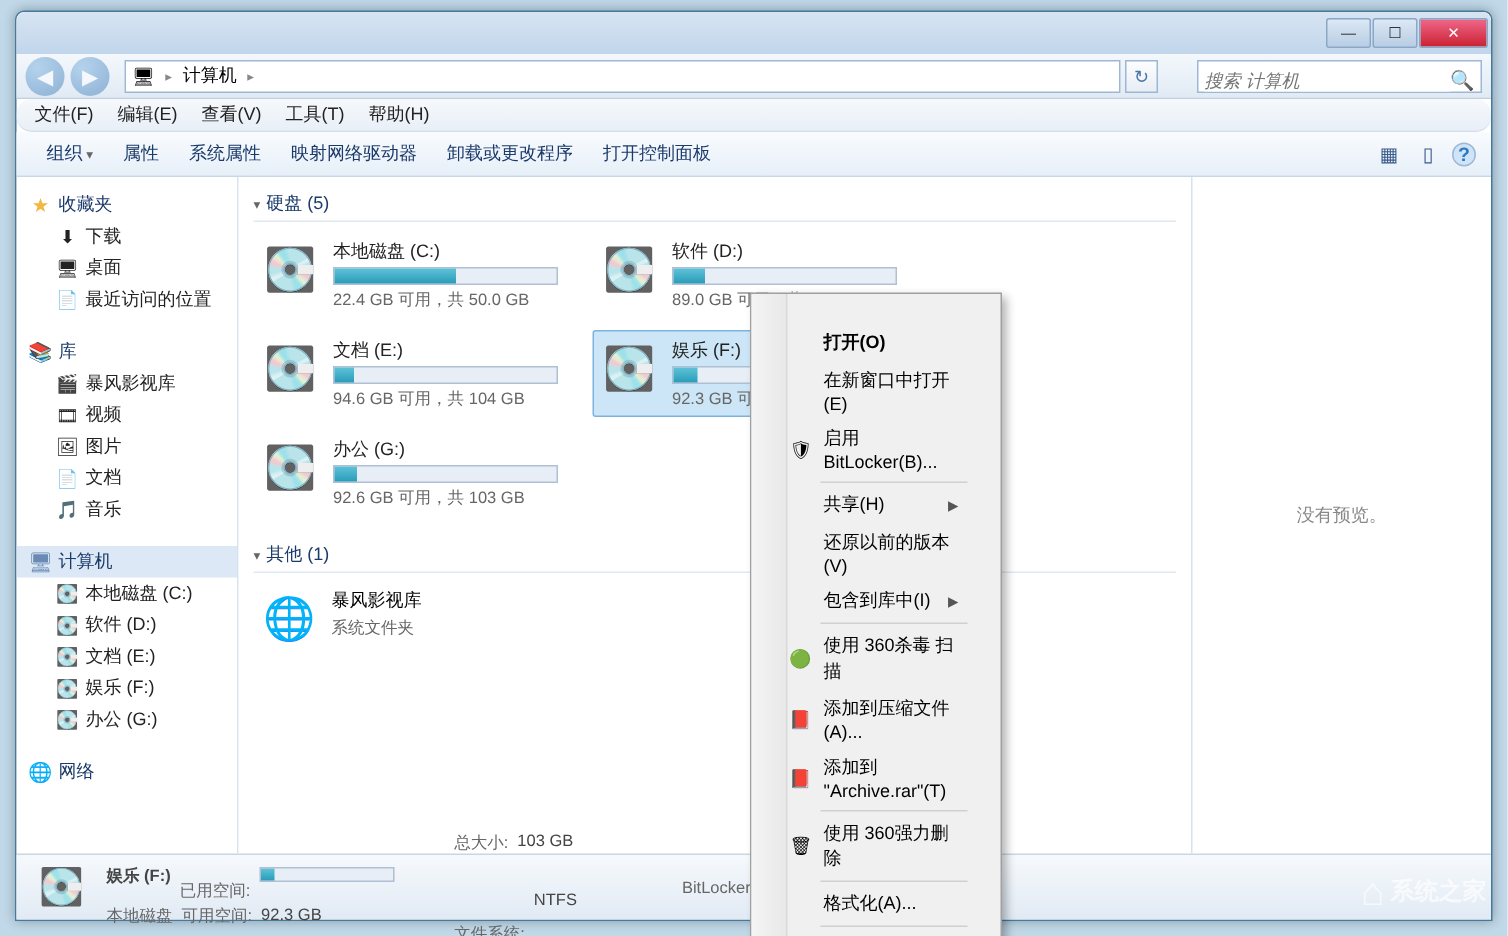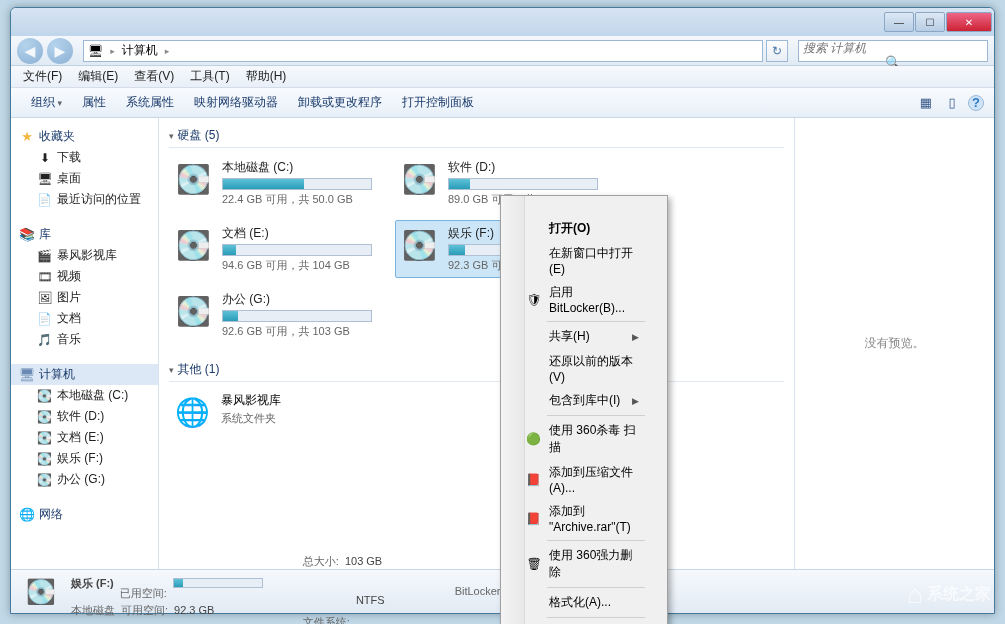--- a/index.html
+++ b/index.html
@@ -12,25 +12,25 @@
     .winbtn { width: 30px; height: 20px; background: linear-gradient(#dce8f5, #b8cde4); border: 1px solid #8aa8c6; border-radius: 2px; display: flex; align-items: center; justify-content: center; font-size: 10px; color: #333; cursor: default; }
     .winbtn.close { width: 46px; background: linear-gradient(#e68, #c23); color: #fff; }
     
     .navbar { height: 30px; background: linear-gradient(#f4f8fc, #e1eaf4); border-bottom: 1px solid #c1d0e0; display: flex; align-items: center; padding: 0 6px; gap: 4px; }
     .navbtn { width: 26px; height: 26px; border-radius: 50%; background: radial-gradient(circle at 30% 30%, #7ab3e0, #3c78b4); display: flex; align-items: center; justify-content: center; color: #fff; font-size: 14px; }
     .navbtn.disabled { opacity: 0.5; }
     .addressbar { flex: 1; height: 22px; background: #fff; border: 1px solid #9db8d4; display: flex; align-items: center; padding: 0 4px; font-size: 12px; margin-left: 6px; }
     .addressbar .crumb { display: flex; align-items: center; gap: 4px; }
     .addressbar .sep { margin: 0 3px; color: #888; font-size: 9px; }
     .refbtn { width: 22px; height: 22px; border: 1px solid #9db8d4; background: linear-gradient(#fdfdfe,#e8eef5); display:flex;align-items:center;justify-content:center;color:#4a78a8;font-size:12px; margin-left:-1px;}
-    .searchbar { width: 190px; height: 22px; background: #fff; border: 1px solid #9db8d4; display: flex; align-items: center; padding: 0 4px; margin-left: 6px; flex-direction: column; }
+    .searchbar { width: 190px; height: 22px; background: #fff; border: 1px solid #9db8d4; display: flex; align-items: flex-end; padding: 0 4px; margin-left: 22px; }
     .searchbar input { border: none; outline: none; font-size: 12px; color: #888; width: 100%; font-style: italic; }
     .searchbar .sicon { color: #4a78a8; font-size: 13px; }
     
-    .menubar { height: 22px; background: linear-gradient(#f6f9fc, #e8eff7); border-bottom: 1px solid #d4dde8; display: flex; align-items: center; padding: 0 4px; font-size: 12px; color: #222; }
+    .menubar { height: 22px; background: linear-gradient(#f6f9fc, #e8eff7); border-bottom: 1px solid #d4dde8; display: flex; align-items: center; padding: 0 4px; font-size: 12px; color: #222; border-radius: 10px; }
     .menubar span { padding: 2px 8px; cursor: default; }
     
     .toolbar { height: 30px; background: linear-gradient(#f9fbfe, #e6eff8); border-bottom: 1px solid #c8d6e6; display: flex; align-items: center; padding: 0 10px; font-size: 12px; color: #1a3a6a; gap: 0; }
     .toolbar .titem { padding: 4px 10px; cursor: default; }
     .toolbar .titem.drop::after { content: " ▾"; font-size: 9px; color: #666; }
     .toolbar-right { margin-left: auto; display: flex; gap: 6px; align-items: center; }
     .toolbar-right .iconbtn { width: 20px; height: 20px; display: flex; align-items: center; justify-content: center; font-size: 13px; color: #3a5a8a; }
     
     .body { flex: 1; display: flex; overflow: hidden; }
     

